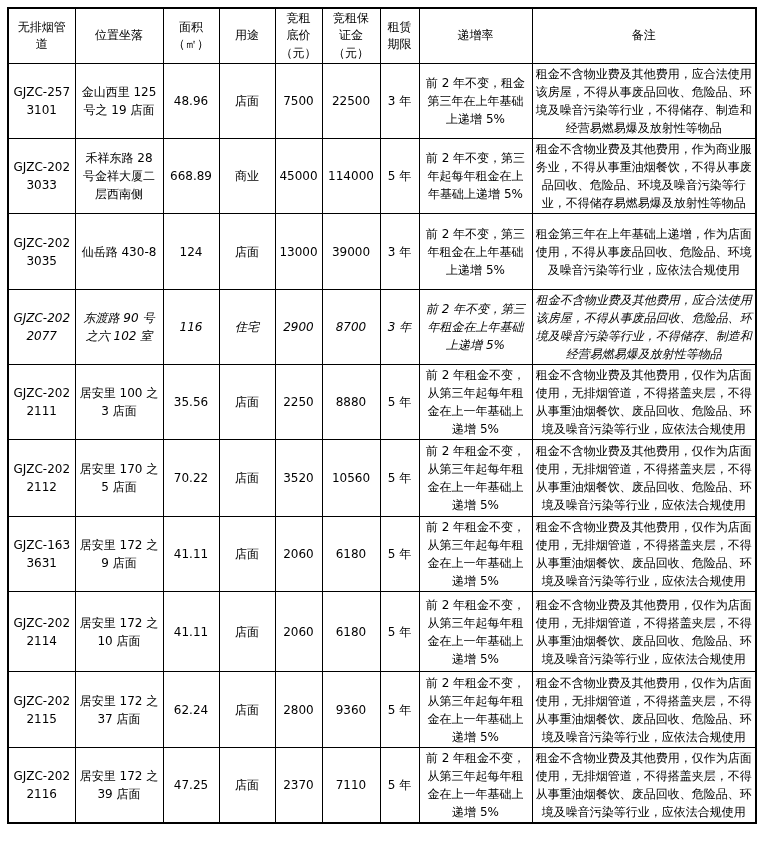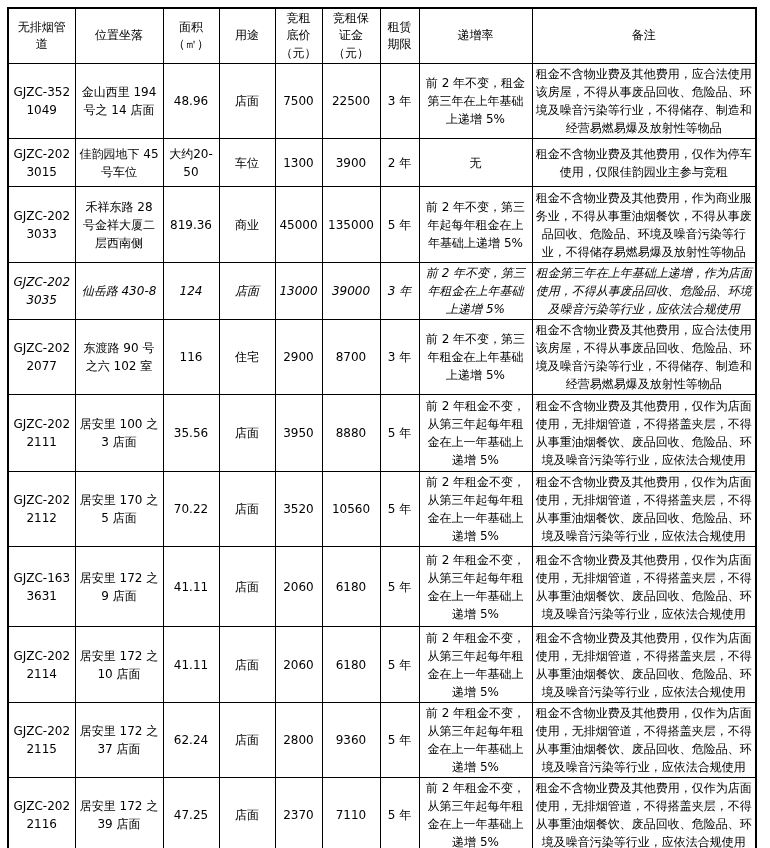--- a/index.html
+++ b/index.html
@@ -84,48 +84,37 @@
 证金
 （元）</th>
         <th>租赁
 期限</th>
         <th>递增率</th>
         <th>备注</th>
       </tr>
     </thead>
     <tbody id="listing-body">
         <tr>
-          <td class="col-id">GJZC-3521049</td>
-          <td>金山西里 194 号之 14 店面</td>
+          <td class="col-id">GJZC-2573101</td>
+          <td>金山西里 125 号之 19 店面</td>
           <td>48.96</td>
           <td>店面</td>
           <td>7500</td>
           <td>22500</td>
           <td>3 年</td>
           <td>前 2 年不变，租金第三年在上年基础上递增 5%</td>
           <td>租金不含物业费及其他费用，应合法使用该房屋，不得从事废品回收、危险品、环境及噪音污染等行业，不得储存、制造和经营易燃易爆及放射性等物品</td>
         </tr>
         <tr>
-          <td class="col-id">GJZC-2023015</td>
-          <td>佳韵园地下 45 号车位</td>
-          <td>大约20-50</td>
-          <td>车位</td>
-          <td>1300</td>
-          <td>3900</td>
-          <td>2 年</td>
-          <td>无</td>
-          <td>租金不含物业费及其他费用，仅作为停车使用，仅限佳韵园业主参与竞租</td>
-        </tr>
-        <tr>
           <td class="col-id">GJZC-2023033</td>
           <td>禾祥东路 28 号金祥大厦二层西南侧</td>
-          <td>819.36</td>
+          <td>668.89</td>
           <td>商业</td>
           <td>45000</td>
-          <td>135000</td>
+          <td>114000</td>
           <td>5 年</td>
           <td>前 2 年不变，第三年起每年租金在上年基础上递增 5%</td>
           <td>租金不含物业费及其他费用，作为商业服务业，不得从事重油烟餐饮，不得从事废品回收、危险品、环境及噪音污染等行业，不得储存易燃易爆及放射性等物品</td>
         </tr>
         <tr>
           <td class="col-id">GJZC-2023035</td>
           <td>仙岳路 430-8</td>
           <td>124</td>
           <td>店面</td>
           <td>13000</td>
@@ -143,21 +132,21 @@
           <td>8700</td>
           <td>3 年</td>
           <td>前 2 年不变，第三年租金在上年基础上递增 5%</td>
           <td>租金不含物业费及其他费用，应合法使用该房屋，不得从事废品回收、危险品、环境及噪音污染等行业，不得储存、制造和经营易燃易爆及放射性等物品</td>
         </tr>
         <tr>
           <td class="col-id">GJZC-2022111</td>
           <td>居安里 100 之 3 店面</td>
           <td>35.56</td>
           <td>店面</td>
-          <td>3950</td>
+          <td>2250</td>
           <td>8880</td>
           <td>5 年</td>
           <td>前 2 年租金不变，从第三年起每年租金在上一年基础上递增 5%</td>
           <td>租金不含物业费及其他费用，仅作为店面使用，无排烟管道，不得搭盖夹层，不得从事重油烟餐饮、废品回收、危险品、环境及噪音污染等行业，应依法合规使用</td>
         </tr>
         <tr>
           <td class="col-id">GJZC-2022112</td>
           <td>居安里 170 之 5 店面</td>
           <td>70.22</td>
           <td>店面</td>

